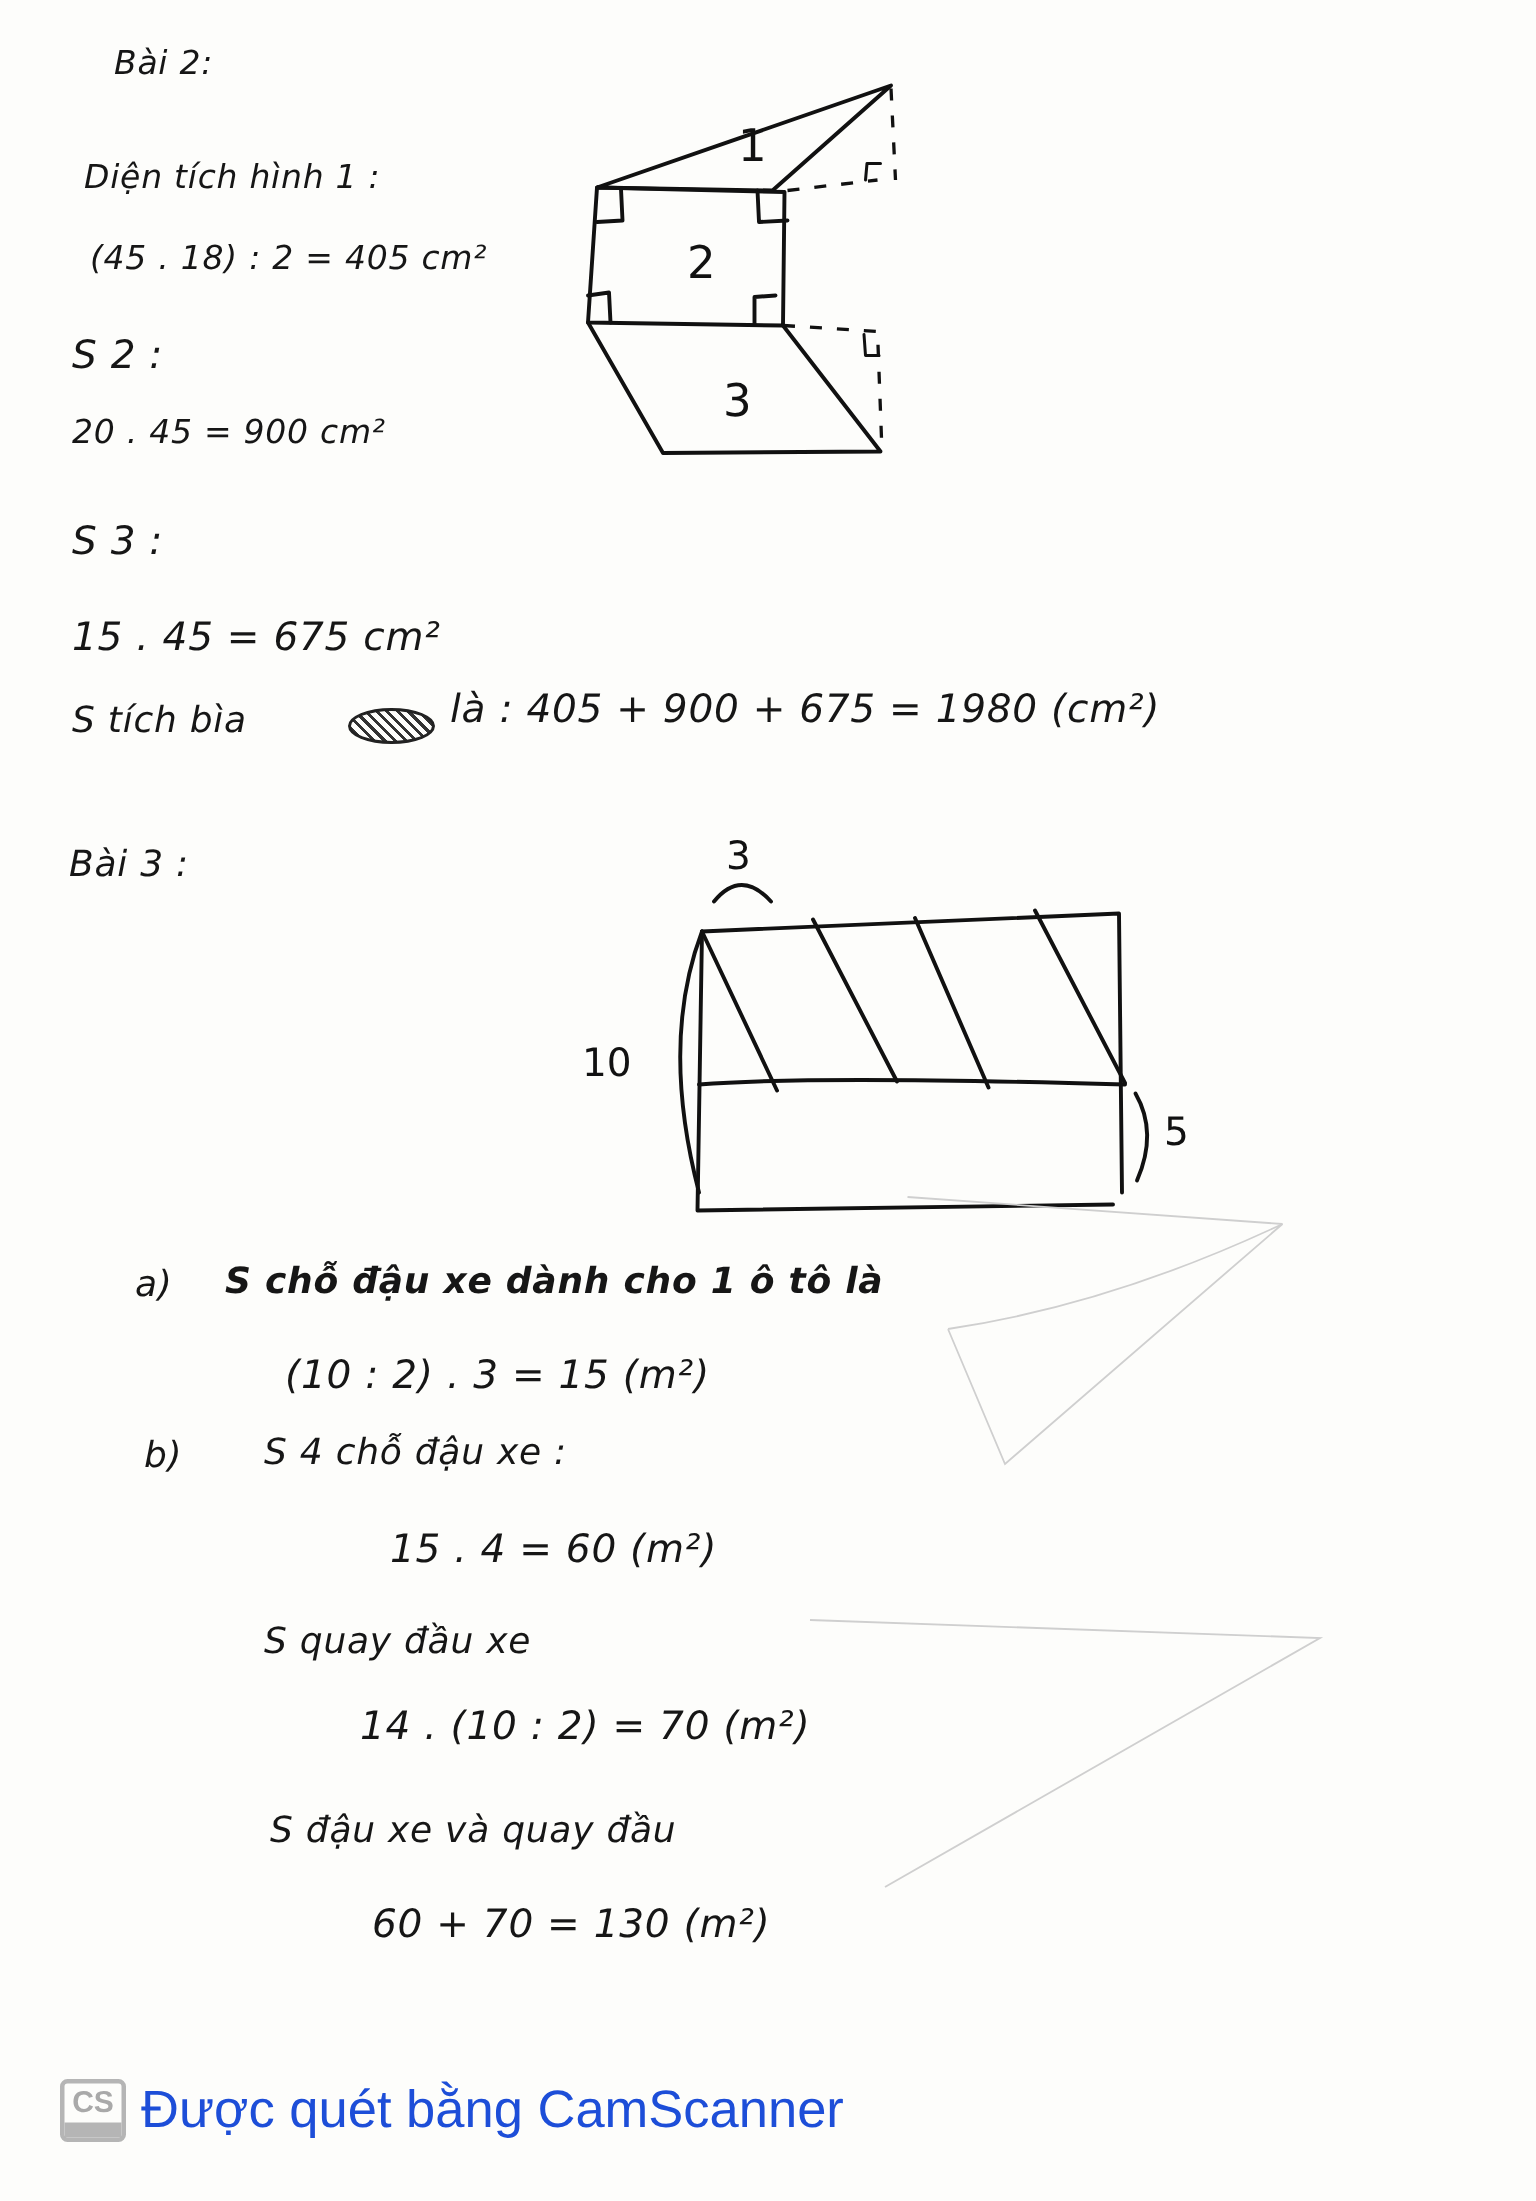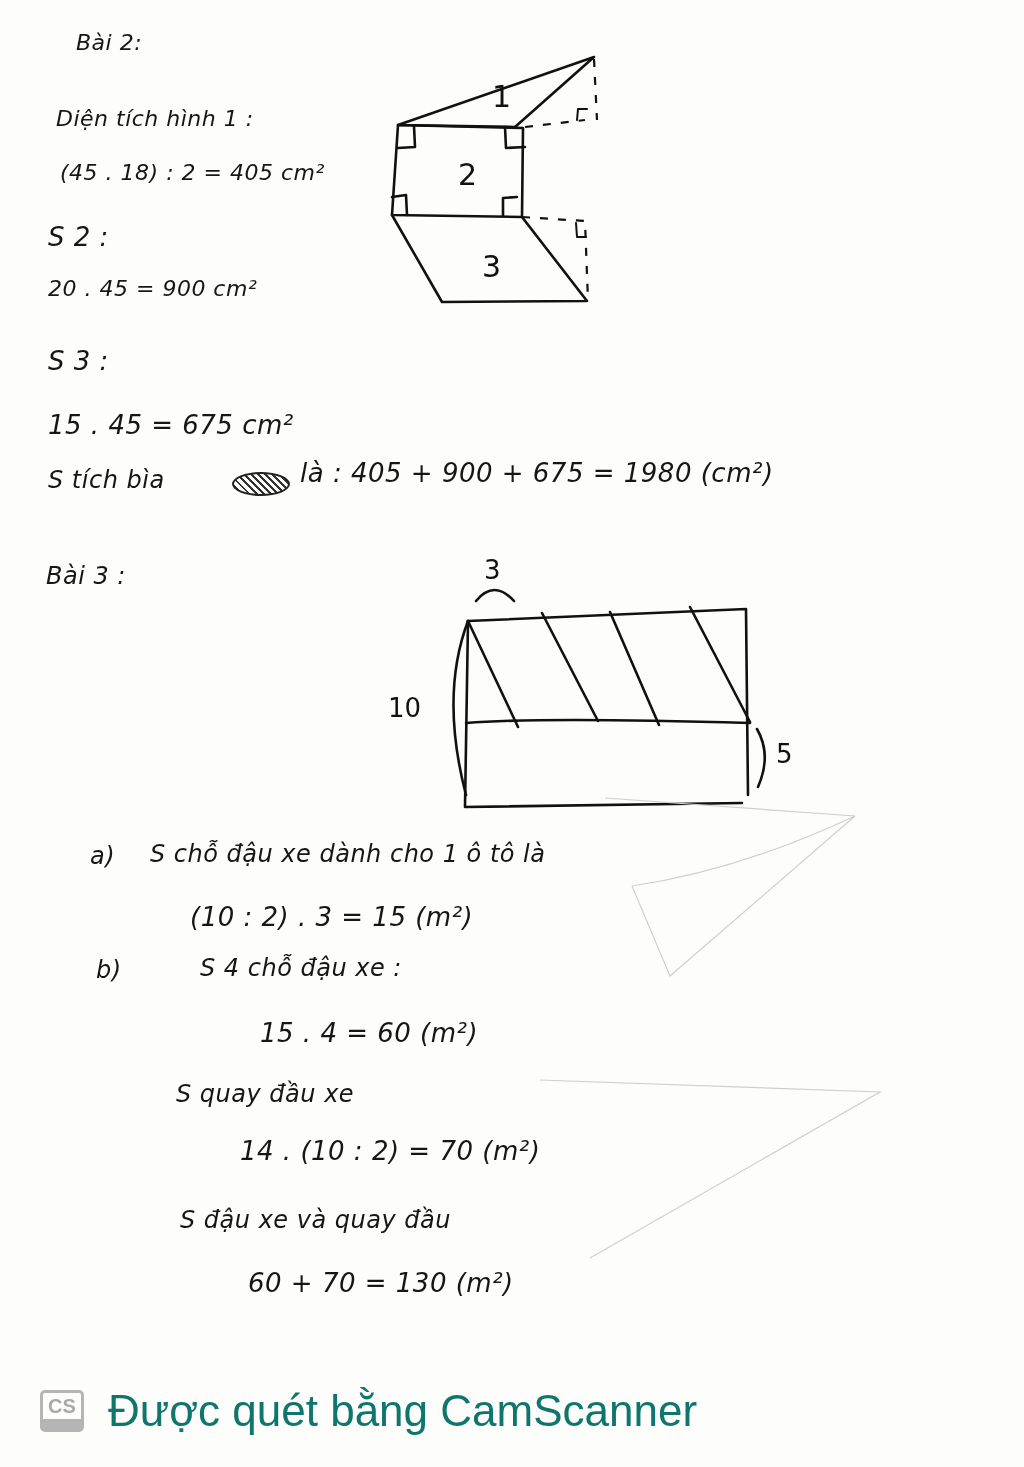--- a/index.html
+++ b/index.html
@@ -11,24 +11,24 @@
   }
   .hw { position: absolute; white-space: nowrap; font-family: "DejaVu Sans", sans-serif; color: #161616; font-style: italic; letter-spacing: 0.5px; }
   .s26 { font-size: 26px; }
   .s24 { font-size: 24px; }
   .s22 { font-size: 22px; }
   svg.fig { position: absolute; overflow: visible; }
   .ink { stroke: #111; stroke-width: 2.6; fill: none; stroke-linecap: round; stroke-linejoin: round; }
   .dash { stroke: #111; stroke-width: 2.2; fill: none; stroke-dasharray: 8 10; }
   .faint { stroke: #cfcfcf; stroke-width: 1.2; fill: none; }
   .lbl { font-family: "DejaVu Sans", sans-serif; font-size: 30px; fill: #111; }
-  .footer { position: absolute; left: 40px; top: 1386px; display: flex; align-items: center; gap: 24px; }
+  .footer { position: absolute; left: 40px; top: 1386px; display: flex; align-items: center; gap: 10px; }
   .cs-logo { width: 44px; height: 42px; border: 3px solid #b5b5b5; border-radius: 5px; box-sizing: border-box; position: relative; display: flex; align-items: flex-start; justify-content: center; font-family: "Liberation Sans", sans-serif; font-weight: bold; font-size: 20px; color: #a9a9a9; padding-top: 2px; }
   .cs-logo::after { content: ""; position: absolute; left: 0; right: 0; bottom: 0; height: 10px; background: #b5b5b5; }
-  .footer-text { font-family: "Liberation Sans", sans-serif; font-size: 44px; color: #0f766e; }
+  .footer-text { font-family: "Liberation Sans", sans-serif; font-size: 35px; color: #1d4ed8; }
 </style>
 </head>
 <body>
 
 <div class="hw s22" style="left:76px;top:30px;">Bài 2:</div>
 <div class="hw s22" style="left:56px;top:106px;">Diện tích hình 1 :</div>
 <div class="hw s22" style="left:60px;top:160px;">(45 . 18) : 2 = 405 cm²</div>
 <div class="hw s26" style="left:48px;top:222px;">S 2 :</div>
 <div class="hw s22" style="left:48px;top:276px;">20 . 45 = 900 cm²</div>
 <div class="hw s26" style="left:48px;top:346px;">S 3 :</div>
@@ -82,25 +82,25 @@
   <text class="lbl" x="356" y="218" style="font-size:26px">5</text>
 </svg>
 
 <svg class="fig" style="left:540px;top:780px;" width="420" height="560" viewBox="0 0 420 560">
   <path class="faint" d="M65 18 L315 36"></path>
   <path class="faint" d="M92 106 Q200 90 315 36 L130 196 L92 106"></path>
   <path class="faint" d="M0 300 L340 312 L50 478"></path>
 </svg>
 
 <div class="hw s24" style="left:90px;top:842px;">a)</div>
-<div class="hw s24" style="left:150px;top:840px;">S chỗ đậu xe dành cho 1 ô tô là</div>
+<div class="hw s24" style="left:150px;top:840px;font-weight:bold;">S chỗ đậu xe dành cho 1 ô tô là</div>
 <div class="hw s26" style="left:190px;top:886px;margin-top:16px;">(10 : 2) . 3 = 15 (m²)</div>
 
 <div class="hw s24" style="left:96px;top:956px;">b)</div>
-<div class="hw s24" style="left:176px;top:954px;margin-left:24px;">S 4 chỗ đậu xe :</div>
+<div class="hw s24" style="left:176px;top:954px;">S 4 chỗ đậu xe :</div>
 <div class="hw s26" style="left:224px;top:1018px;margin-left:36px;">15 . 4 = 60 (m²)</div>
 <div class="hw s24" style="left:176px;top:1080px;">S quay đầu xe</div>
 <div class="hw s26" style="left:240px;top:1136px;text-align:right;">14 . (10 : 2) = 70 (m²)</div>
 <div class="hw s24" style="left:180px;top:1206px;">S đậu xe và quay đầu</div>
 <div class="hw s26" style="left:248px;top:1268px;">60 + 70 = 130 (m²)</div>
 
 <div class="footer">
   <div class="cs-logo">CS</div>
   <div class="footer-text">Được quét bằng CamScanner</div>
 </div>

